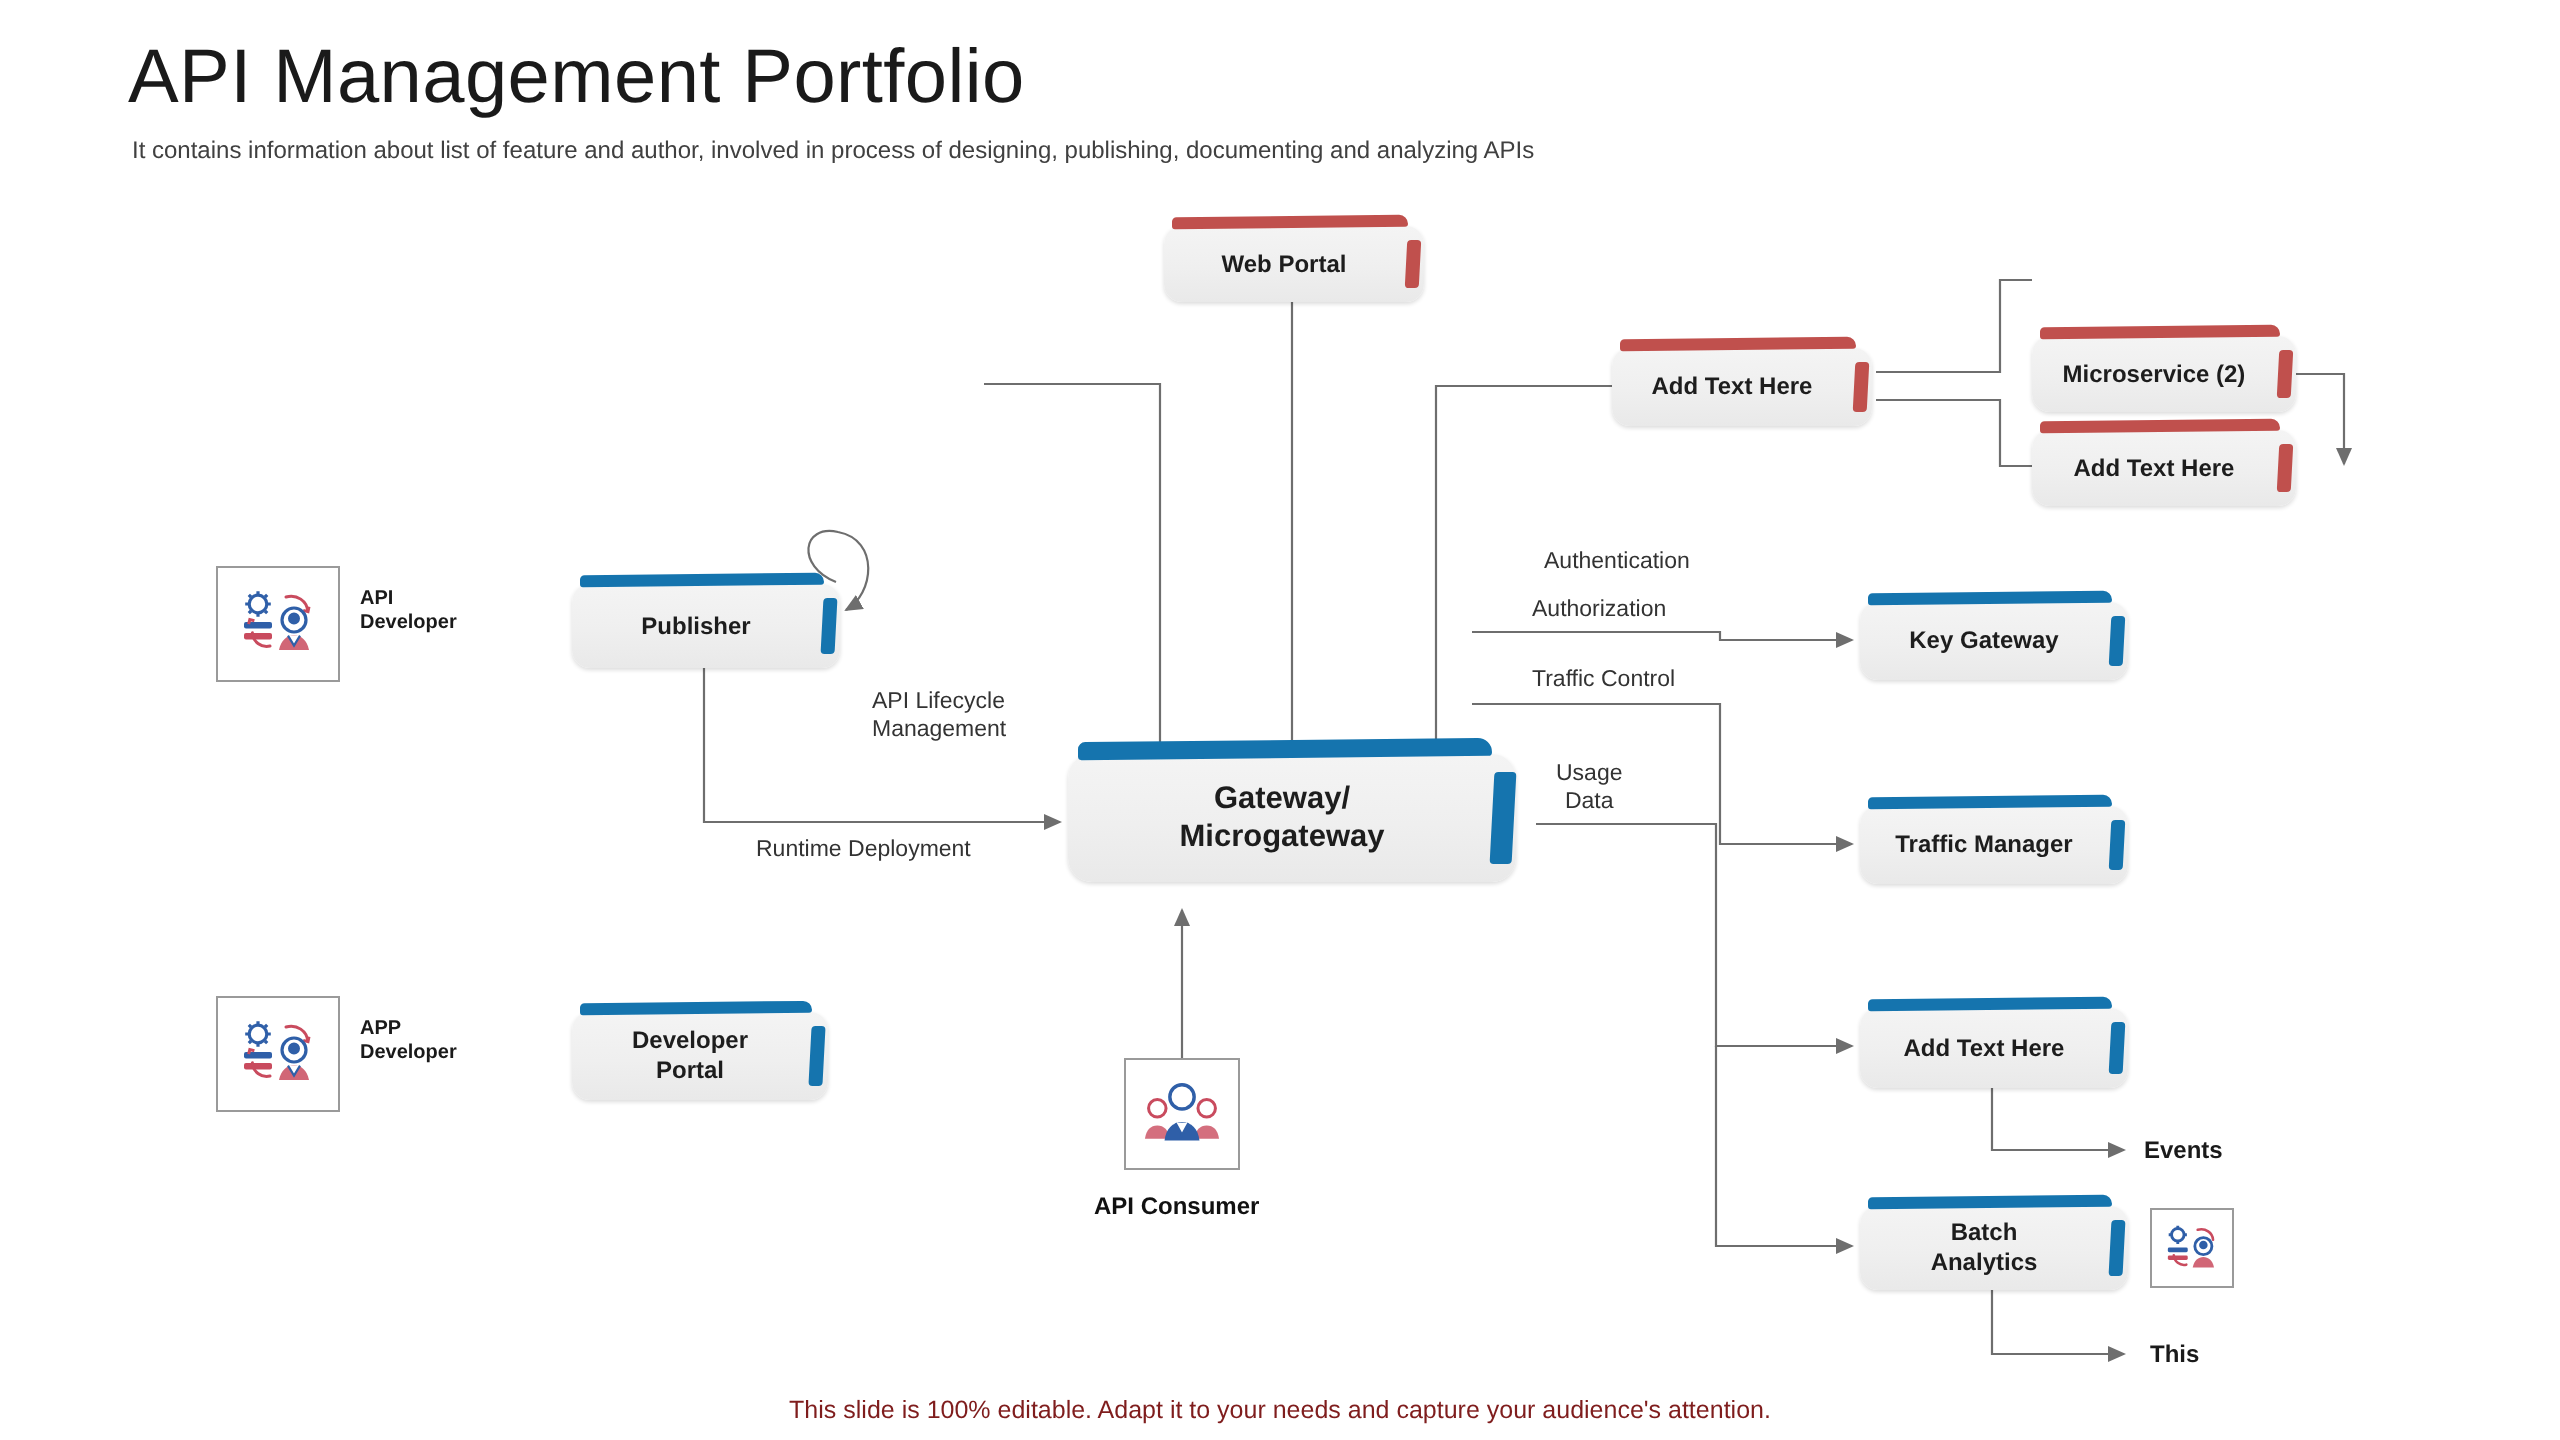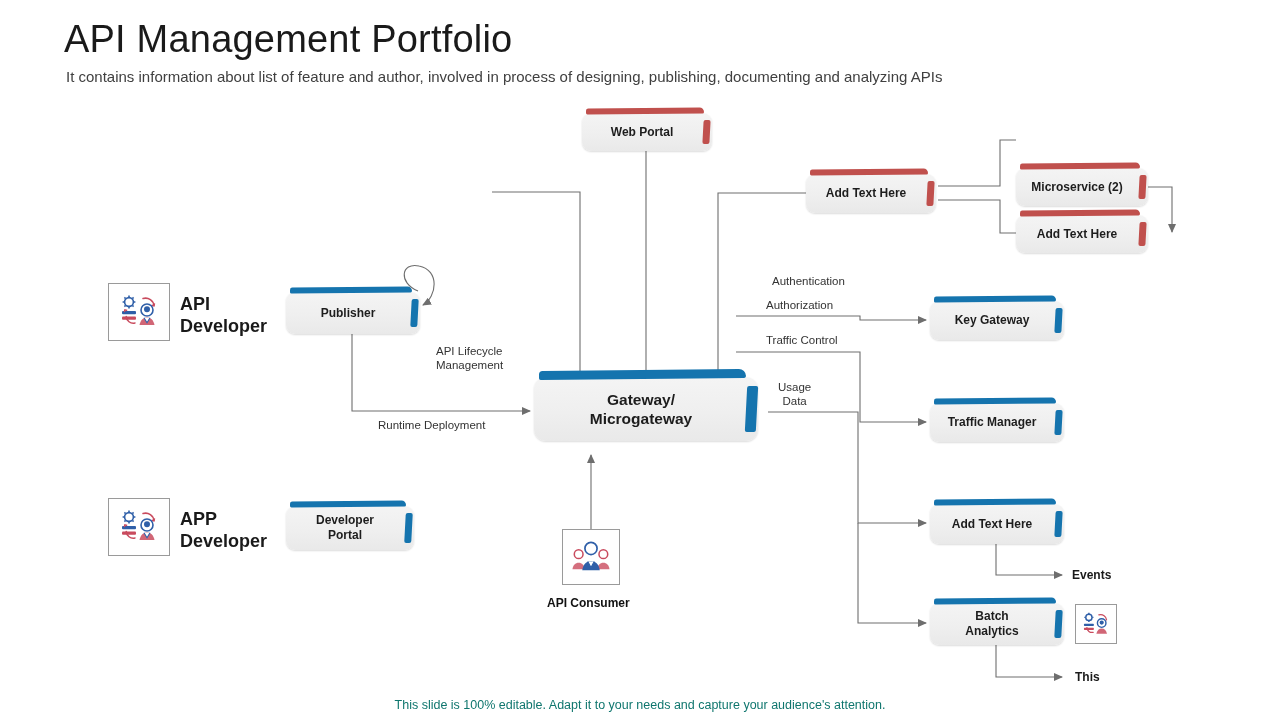--- a/index.html
+++ b/index.html
@@ -25,33 +25,33 @@
     font-size: 38px;
     font-weight: 400;
     letter-spacing: 0.2px;
     color: #1a1a1a;
     white-space: nowrap;
   }
   #slide-subtitle {
     position: absolute;
     left: 66px;
     top: 68px;
-    font-size: 15px;
+    font-size: 12px;
     font-weight: 400;
     color: #404040;
     white-space: nowrap;
   }
   #slide-footer {
     position: absolute;
     left: 0;
     right: 0;
     top: 698px;
     text-align: center;
     font-size: 12.5px;
-    color: #0f766e;
+    color: #7f1d1d;
   }
 
   
   #diagram {
     position: absolute;
     left: 0;
     top: 0;
     width: 1280px;
     height: 720px;
   }
@@ -131,21 +131,21 @@
     position: absolute;
     box-sizing: border-box;
     border: 1px solid #9a9a9a;
     background: #fff;
     display: flex;
     align-items: center;
     justify-content: center;
   }
   .role-label {
     position: absolute;
-    font-size: 18px;
+    font-size: 10px;
     font-weight: bold;
     color: #1a1a1a;
     line-height: 1.2;
   }
   .chevron {
     position: absolute;
     width: 0;
     height: 0;
   }
 

